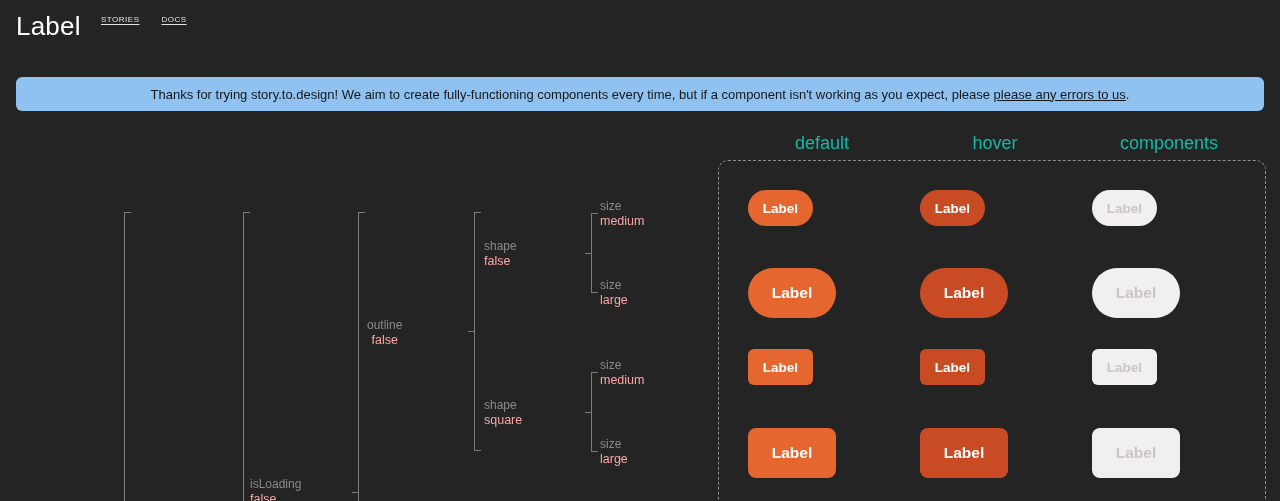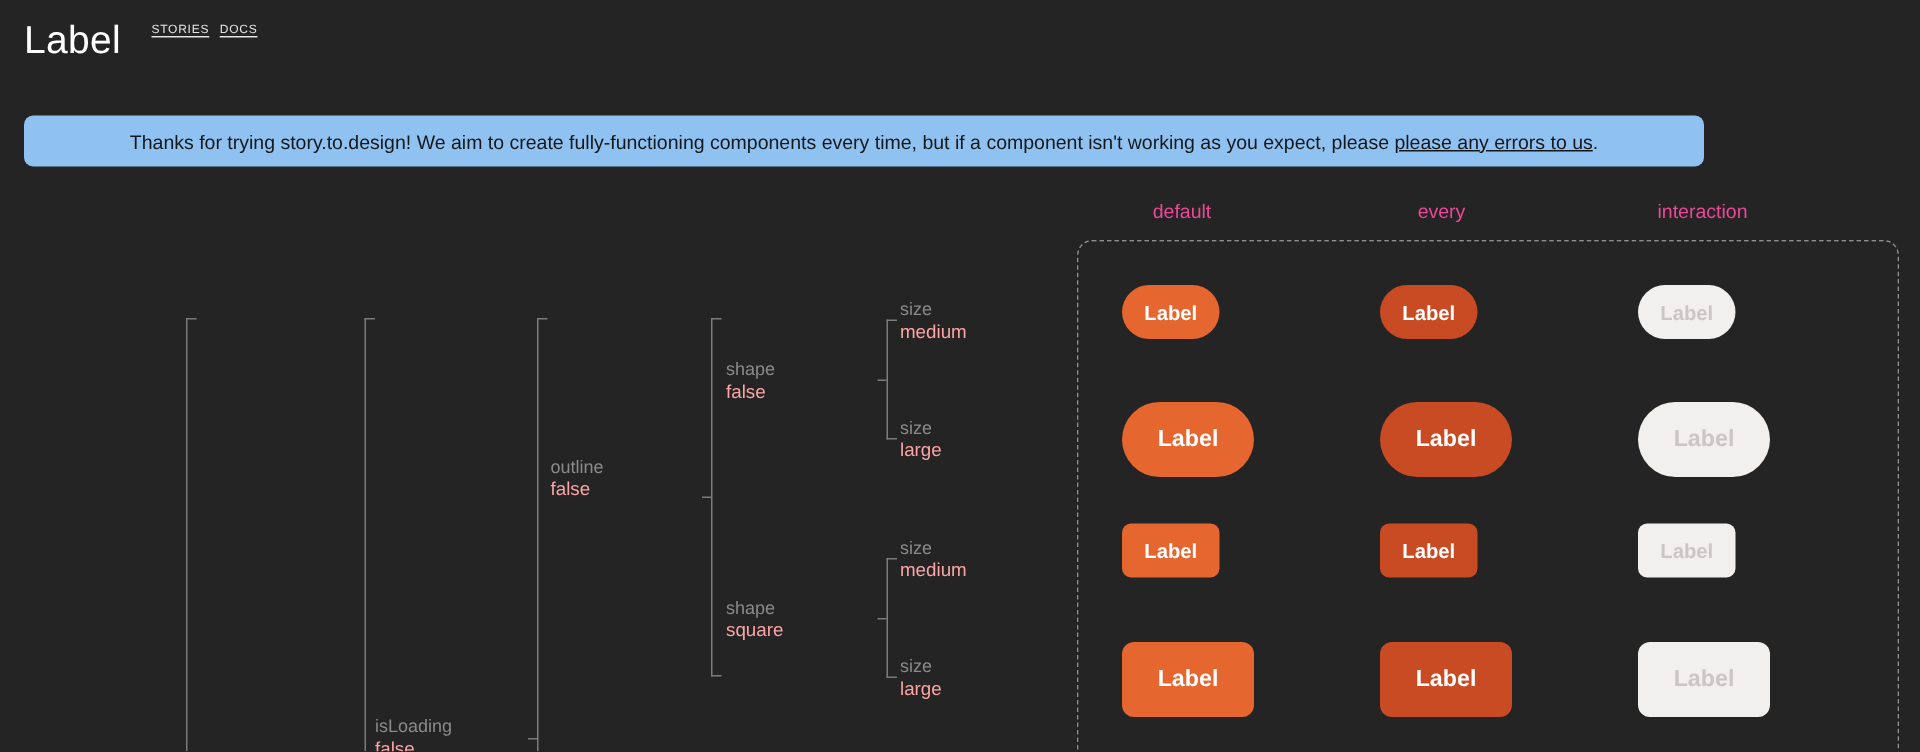--- a/index.html
+++ b/index.html
@@ -3,32 +3,32 @@
 <meta charset="utf-8">
 <style>
   html,body{margin:0;padding:0;background:#242424;}
   .screen{
     position:relative;width:1280px;height:501px;overflow:hidden;
     background:#242424;font-family:"Liberation Sans",sans-serif;
     -webkit-font-smoothing:antialiased;
   }
   
   .page-title{position:absolute;left:16px;top:11px;margin:0;font-size:26px;font-weight:400;color:#ffffff;letter-spacing:.2px;}
-  .top-links{position:absolute;left:101px;top:15px;display:flex;gap:7px;text-align:right;}
+  .top-links{position:absolute;left:101px;top:15px;display:flex;gap:22px;text-align:right;}
   .top-links a{font-size:8px;font-weight:400;color:#e4e4e4;letter-spacing:.5px;text-decoration:underline;text-underline-offset:2px;cursor:pointer;}
   .page-subtitle{position:absolute;left:16px;top:53px;margin:0;font-size:13px;color:#f2f2f2;}
   
   .banner{
-    position:absolute;left:16px;top:77px;width:1120px;height:34px;border-radius:6px;
+    position:absolute;left:16px;top:77px;width:1248px;height:34px;border-radius:6px;
     background:var(--banner-bg,#8fc2f0);color:var(--banner-text,#14181c);
     display:flex;align-items:center;justify-content:center;font-size:13px;white-space:pre;
   }
   .banner a{color:inherit;text-decoration:underline;cursor:pointer;}
   
-  .col-header{position:absolute;transform:translateX(-50%);font-size:13px;color:#ec4899;}
+  .col-header{position:absolute;transform:translateX(-50%);font-size:18px;color:#14b8a6;margin-left:34px;}
   
   .dashed-box{position:absolute;left:718px;top:160px;width:546px;height:356px;border:1px dashed #8f8f8f;border-radius:10px;}
   
   .tline{position:absolute;background:#7c7c7c;}
   .tlabel{position:absolute;font-size:12px;line-height:15px;white-space:nowrap;}
   .tprop{display:block;color:#8a8a8a;}
   .tval{display:block;color:#fca5a5;font-size:12.5px;}
   
   .btn{
     position:absolute;display:flex;align-items:center;justify-content:center;
@@ -55,22 +55,22 @@
   <nav class="top-links">
     <a>STORIES</a>
     <a>DOCS</a>
   </nav>
 
 
   <div class="banner"><span>Thanks for trying story.to.design! We aim to create fully-functioning components every time, but if a component isn't working as you expect, please </span><a>please any errors to us</a><span>.</span></div>
 
   <div id="headers">
       <div class="col-header" style="left: 788px; top: 133px;">default</div>
-      <div class="col-header" style="left: 961px; top: 133px;">every</div>
-      <div class="col-header" style="left: 1135px; top: 133px;">interaction</div>
+      <div class="col-header" style="left: 961px; top: 133px;">hover</div>
+      <div class="col-header" style="left: 1135px; top: 133px;">components</div>
     </div>
 
   <div class="dashed-box"></div>
 
   <div id="tree">
       <div class="tline" style="left: 124px; top: 212px; width: 1px; height: 289px;"></div>
       <div class="tline" style="left: 243px; top: 212px; width: 1px; height: 289px;"></div>
       <div class="tline" style="left: 358px; top: 212px; width: 1px; height: 289px;"></div>
       <div class="tline" style="left: 474px; top: 212px; width: 1px; height: 239px;"></div>
       <div class="tline" style="left: 591px; top: 213px; width: 1px; height: 80px;"></div>
@@ -85,21 +85,21 @@
       <div class="tline" style="left: 591px; top: 372px; width: 7px; height: 1px;"></div>
       <div class="tline" style="left: 591px; top: 451px; width: 7px; height: 1px;"></div>
       <div class="tline" style="left: 352px; top: 492px; width: 6px; height: 1px;"></div>
       <div class="tline" style="left: 468px; top: 331px; width: 6px; height: 1px;"></div>
       <div class="tline" style="left: 585px; top: 253px; width: 6px; height: 1px;"></div>
       <div class="tline" style="left: 585px; top: 412px; width: 6px; height: 1px;"></div>
       <div class="tlabel" style="left: 250px; top: 477px;">
         <span class="tprop">isLoading</span>
         <span class="tval">false</span>
       </div>
-      <div class="tlabel" style="left: 367px; top: 304px;">
+      <div class="tlabel" style="left: 367px; top: 318px; text-align: center;">
         <span class="tprop">outline</span>
         <span class="tval">false</span>
       </div>
       <div class="tlabel" style="left: 484px; top: 239px;">
         <span class="tprop">shape</span>
         <span class="tval">false</span>
       </div>
       <div class="tlabel" style="left: 600px; top: 199px;">
         <span class="tprop">size</span>
         <span class="tval">medium</span>

